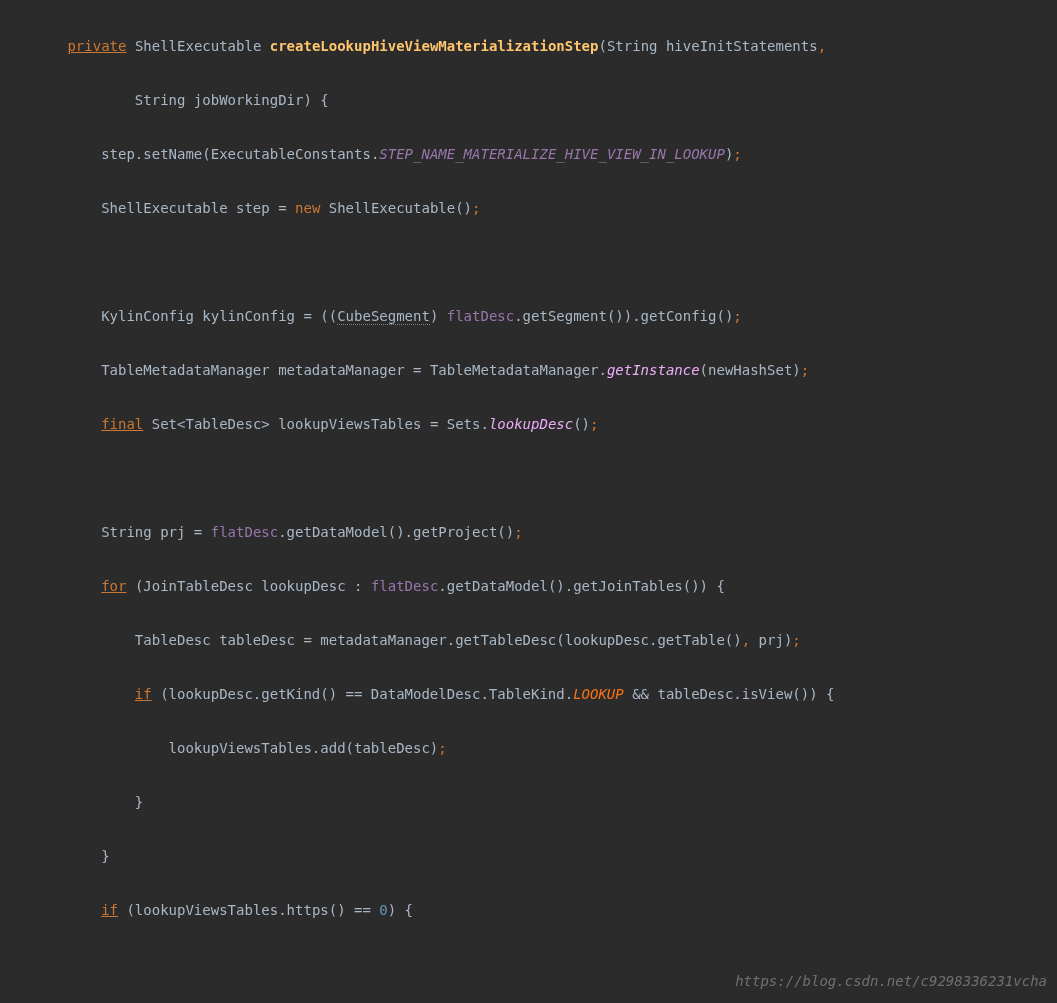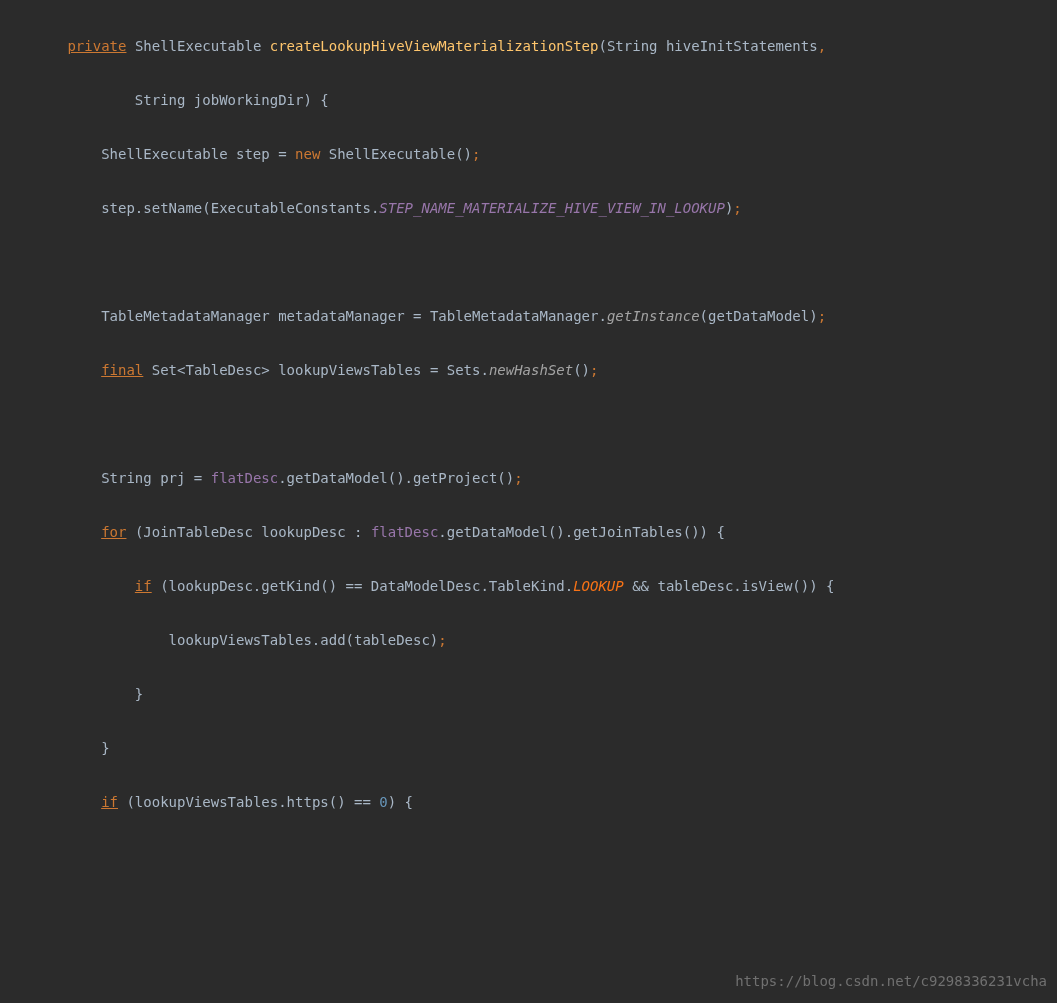--- a/index.html
+++ b/index.html
@@ -12,52 +12,55 @@
       padding: 6px 0;
       width: 1057px;
       height: 1003px;
       overflow: hidden;
       position: relative;
     }
     .code-area { white-space: pre; padding-left: 0; }
     .line { display: block; min-height: 27px; }
     .kw { color: #cc7832; text-decoration: underline; }
     .kw-new { color: #cc7832; }
-    .method-decl { color: #ffc66d; }
+    .method-decl { color: #ffc66d; font-weight: bold; }
     .num { color: #6897bb; }
     .field { color: #9876aa; }
     .static-const { color: #9876aa; font-style: italic; }
-    .static-method { color: #a3a3a3; font-style: italic; }
+    .static-method { color: #f0abfc; font-style: italic; }
     .semi { color: #cc7832; }
     .comma { color: #cc7832; }
     .enum-const { color: #f97316; font-style: italic; }
     .underline { border-bottom: 1px dotted #808080; }
     .watermark {
       position: absolute;
       bottom: 8px;
       right: 10px;
       color: #707070;
       font-size: 14px;
       font-family: 'Consolas', monospace;
+      font-style: italic;
     }
   </style>
 </head>
 <body>
 
 <div class="code-area">
 <span class="line">        <span class="kw">private</span> <span>ShellExecutable </span><span class="method-decl">createLookupHiveViewMaterializationStep</span><span>(String hiveInitStatements</span><span class="comma">,</span></span>
 <span class="line">                <span>String jobWorkingDir) {</span></span>
+<span class="line">            <span>step.setName(ExecutableConstants.</span><span class="static-const">STEP_NAME_MATERIALIZE_HIVE_VIEW_IN_LOOKUP</span><span>)</span><span class="semi">;</span></span>
 <span class="line">            <span>ShellExecutable step = </span><span class="kw-new">new</span><span> ShellExecutable()</span><span class="semi">;</span></span>
-<span class="line">            <span>step.setName(ExecutableConstants.</span><span class="static-const">STEP_NAME_MATERIALIZE_HIVE_VIEW_IN_LOOKUP</span><span>)</span><span class="semi">;</span></span>
 <span class="line"> </span>
-<span class="line">            <span>TableMetadataManager metadataManager = TableMetadataManager.</span><span class="static-method">getInstance</span><span>(getDataModel)</span><span class="semi">;</span></span>
-<span class="line">            <span class="kw">final</span><span> Set&lt;TableDesc&gt; lookupViewsTables = Sets.</span><span class="static-method">newHashSet</span><span>()</span><span class="semi">;</span></span>
+<span class="line">            <span>KylinConfig kylinConfig = ((</span><span class="underline">CubeSegment</span><span>) </span><span class="field">flatDesc</span><span>.getSegment()).getConfig()</span><span class="semi">;</span></span>
+<span class="line">            <span>TableMetadataManager metadataManager = TableMetadataManager.</span><span class="static-method">getInstance</span><span>(newHashSet)</span><span class="semi">;</span></span>
+<span class="line">            <span class="kw">final</span><span> Set&lt;TableDesc&gt; lookupViewsTables = Sets.</span><span class="static-method">lookupDesc</span><span>()</span><span class="semi">;</span></span>
 <span class="line"> </span>
 <span class="line">            <span>String prj = </span><span class="field">flatDesc</span><span>.getDataModel().getProject()</span><span class="semi">;</span></span>
 <span class="line">            <span class="kw">for</span><span> (JoinTableDesc lookupDesc : </span><span class="field">flatDesc</span><span>.getDataModel().getJoinTables()) {</span></span>
+<span class="line">                <span>TableDesc tableDesc = metadataManager.getTableDesc(lookupDesc.getTable()</span><span class="comma">,</span><span> prj)</span><span class="semi">;</span></span>
 <span class="line">                <span class="kw">if</span><span> (lookupDesc.getKind() == DataModelDesc.TableKind.</span><span class="enum-const">LOOKUP</span><span> &amp;&amp; tableDesc.isView()) {</span></span>
 <span class="line">                    <span>lookupViewsTables.add(tableDesc)</span><span class="semi">;</span></span>
 <span class="line">                <span>}</span></span>
 <span class="line">            <span>}</span></span>
 <span class="line">            <span class="kw">if</span><span> (lookupViewsTables.https() == </span><span class="num">0</span><span>) {</span></span>
 
 
 
 
 

